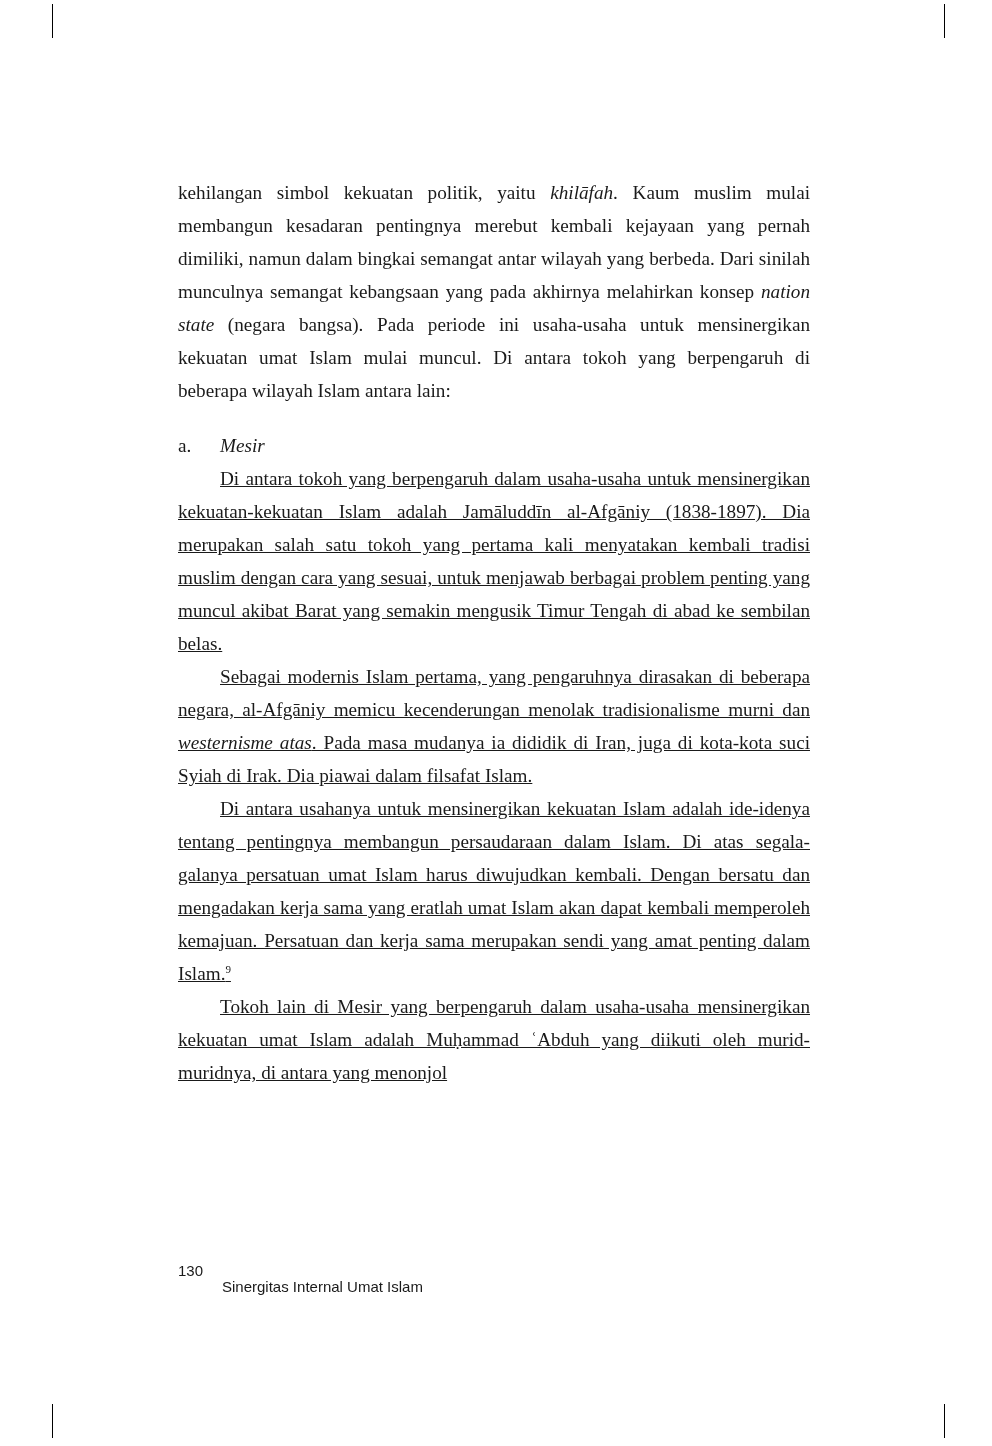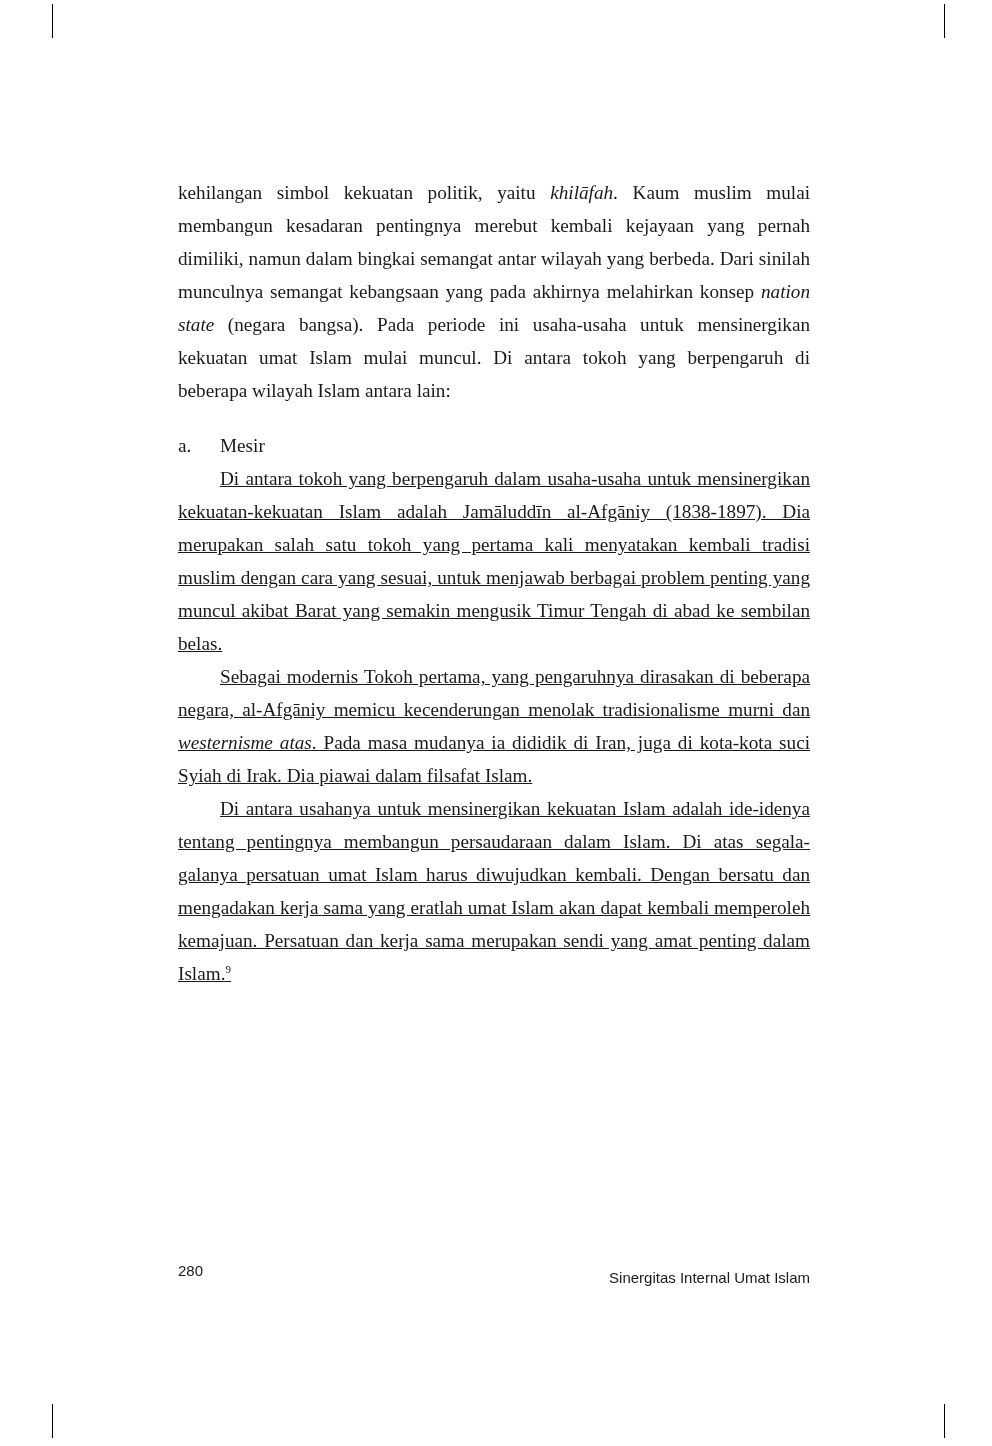--- a/index.html
+++ b/index.html
@@ -59,21 +59,21 @@
   .list-item-head {
     display: flex;
     font-size: 19.2px;
     line-height: 1.72;
     margin: 0 0 0 0;
   }
   .list-marker {
     width: 42px;
     flex: 0 0 42px;
   }
-  .list-label { flex: 1 1 auto; }
+  .list-label { flex: 1 1 auto; font-style: italic; }
 
   em.it {
     font-style: italic;
   }
 
   sup.fn {
     font-size: 11px;
     vertical-align: super;
     line-height: 0;
   }
@@ -89,23 +89,23 @@
     color: #1a1a1a;
   }
   .footer-page {
     position: absolute;
     left: 0;
     top: 0;
   }
   .footer-title {
     position: absolute;
     left: 0;
-    top: 7px;
+    top: 16px;
     width: 632px;
-    text-align: right;
+    text-align: left;
     padding-left: 44px;
     box-sizing: border-box;
   }
 </style>
 </head>
 <body>
 
 <div class="crop-mark crop-v cm-tl-v"></div>
 <div class="crop-mark crop-v cm-tr-v"></div>
 <div class="crop-mark crop-v cm-bl-v"></div>
@@ -116,22 +116,23 @@
   <p class="para" id="para-1"><span>kehilangan simbol kekuatan politik, yaitu </span><em class="it">khilāfah</em><span>. Kaum muslim mulai membangun kesadaran pentingnya merebut kembali kejayaan yang pernah dimiliki, namun dalam bingkai semangat antar wilayah yang berbeda. Dari sinilah munculnya semangat kebangsaan yang pada akhirnya melahirkan konsep </span><em class="it">nation state</em><span> (negara bangsa). Pada periode ini usaha-usaha untuk mensinergikan kekuatan umat Islam mulai muncul. Di antara tokoh yang berpengaruh di beberapa wilayah Islam antara lain:</span></p>
 
   <div class="blockgap"></div>
 
   <div class="list-block">
     <div class="list-item-head">
       <span class="list-marker">a.</span>
       <span class="list-label">Mesir</span>
     </div>
     <p class="para indent" id="para-2"><span>Di antara tokoh yang berpengaruh dalam usaha-usaha untuk mensinergikan kekuatan-kekuatan Islam adalah Jamāluddīn al-Afgāniy (1838-1897). Dia merupakan salah satu tokoh yang pertama kali menyatakan kembali tradisi muslim dengan cara yang sesuai, untuk menjawab berbagai problem penting yang muncul akibat Barat yang semakin mengusik Timur Tengah di abad ke sembilan belas.</span></p>
-    <p class="para indent" id="para-3"><span>Sebagai modernis Tokoh pertama, yang pengaruhnya dirasakan di beberapa negara, al-Afgāniy memicu kecenderungan menolak tradisionalisme murni dan </span><em class="it">westernisme atas</em><span>. Pada masa mudanya ia dididik di Iran, juga di kota-kota suci Syiah di Irak. Dia piawai dalam filsafat Islam.</span></p>
+    <p class="para indent" id="para-3"><span>Sebagai modernis Islam pertama, yang pengaruhnya dirasakan di beberapa negara, al-Afgāniy memicu kecenderungan menolak tradisionalisme murni dan </span><em class="it">westernisme atas</em><span>. Pada masa mudanya ia dididik di Iran, juga di kota-kota suci Syiah di Irak. Dia piawai dalam filsafat Islam.</span></p>
     <p class="para indent" id="para-4"><span>Di antara usahanya untuk mensinergikan kekuatan Islam adalah ide-idenya tentang pentingnya membangun persaudaraan dalam Islam. Di atas segala-galanya persatuan umat Islam harus diwujudkan kembali. Dengan bersatu dan mengadakan kerja sama yang eratlah umat Islam akan dapat kembali memperoleh kemajuan. Persatuan dan kerja sama merupakan sendi yang amat penting dalam Islam.</span><sup class="fn">9</sup></p>
+    <p class="para indent" id="para-5"><span>Tokoh lain di Mesir yang berpengaruh dalam usaha-usaha mensinergikan kekuatan umat Islam adalah Muḥammad ʿAbduh yang diikuti oleh murid-muridnya, di antara yang menonjol</span></p>
   </div>
 
 </div>
 
 <div class="footer">
-  <span class="footer-page">280</span>
+  <span class="footer-page">130</span>
   <span class="footer-title">Sinergitas Internal Umat Islam</span>
 </div>
 
 </body></html>

